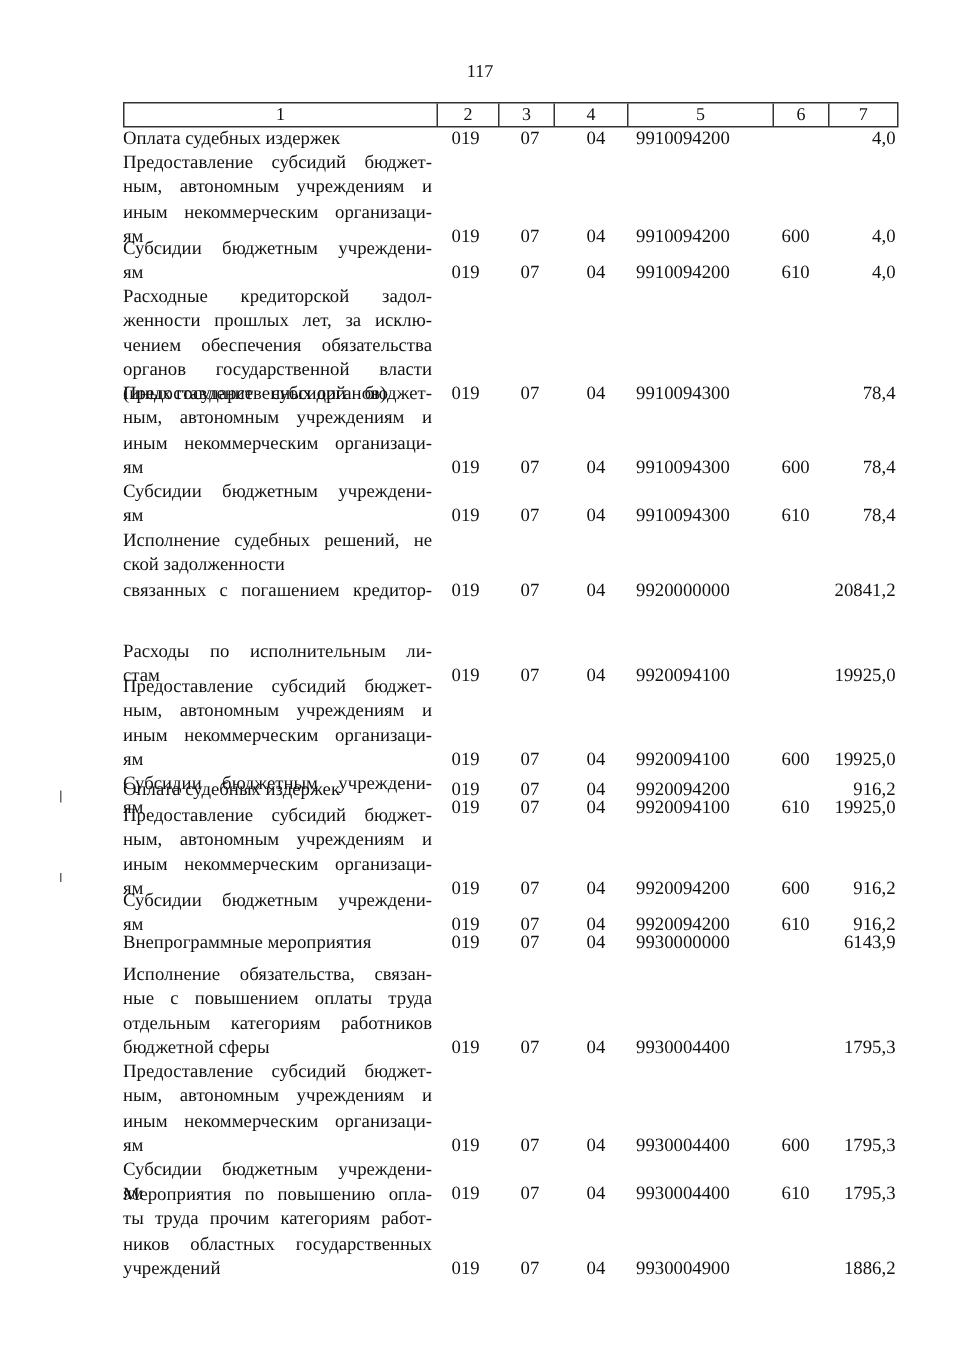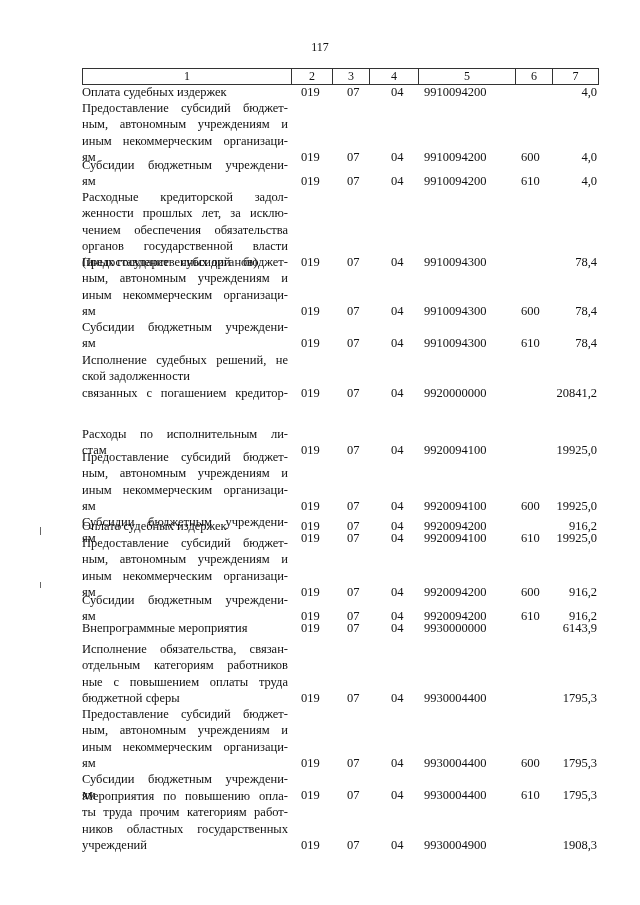--- a/index.html
+++ b/index.html
@@ -207,22 +207,22 @@
       <div class="cell c2">019</div>
       <div class="cell c3">07</div>
       <div class="cell c4">04</div>
       <div class="cell c5">9930000000</div>
       <div class="cell c6"></div>
       <div class="cell c7">6143,9</div>
     </div>
     <div class="row" style="top: 641px; height: 65.2px;">
       <div class="desc">
         <div style="text-align-last: justify;">Исполнение обязательства, связан-</div>
+        <div style="text-align-last: justify;">ные с повышением оплаты труда</div>
         <div style="text-align-last: justify;">отдельным категориям работников</div>
-        <div style="text-align-last: justify;">ные с повышением оплаты труда</div>
         <div>бюджетной сферы</div>
       </div>
       <div class="cell c2">019</div>
       <div class="cell c3">07</div>
       <div class="cell c4">04</div>
       <div class="cell c5">9930004400</div>
       <div class="cell c6"></div>
       <div class="cell c7">1795,3</div>
     </div>
     <div class="row" style="top: 706px; height: 65.2px;">
@@ -256,18 +256,18 @@
         <div style="text-align-last: justify;">Мероприятия по повышению опла-</div>
         <div style="text-align-last: justify;">ты труда прочим категориям работ-</div>
         <div style="text-align-last: justify;">ников областных государственных</div>
         <div>учреждений</div>
       </div>
       <div class="cell c2">019</div>
       <div class="cell c3">07</div>
       <div class="cell c4">04</div>
       <div class="cell c5">9930004900</div>
       <div class="cell c6"></div>
-      <div class="cell c7">1908,3</div>
+      <div class="cell c7">1886,2</div>
     </div>
   </div>
 
 <div class="mark" style="left:40px;top:527px;height:8px"></div>
 <div class="mark" style="left:40px;top:582px;height:6px"></div>
 
 </body></html>

